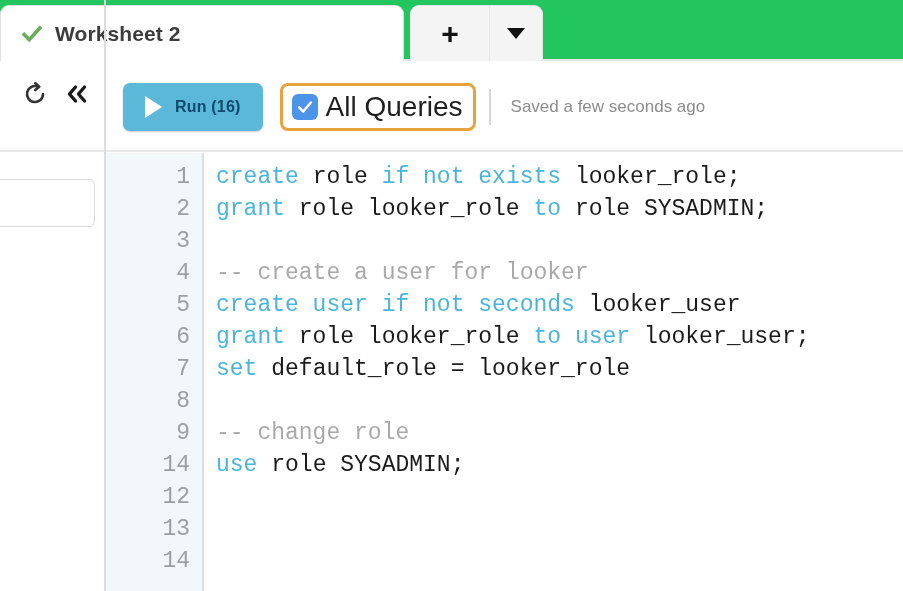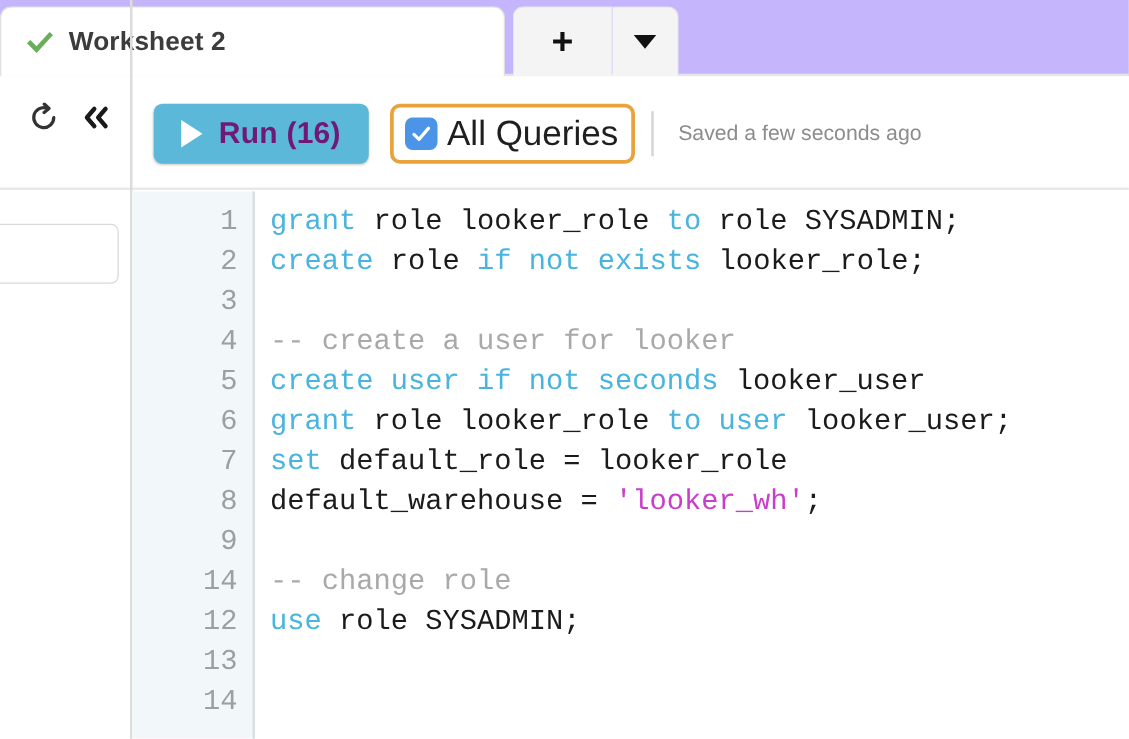--- a/index.html
+++ b/index.html
@@ -21,21 +21,21 @@
     background: #ffffff;
   }
 
   
   .tabbar {
     position: absolute;
     left: 0;
     top: 0;
     width: 903px;
     height: 61px;
-    background: #c4b5fd;
+    background: #22c55e;
     border-bottom: 2px solid #e6e6e6;
     box-sizing: border-box;
   }
   .tab-active {
     position: absolute;
     left: 0px;
     top: 5px;
     width: 404px;
     height: 56px;
     background: #ffffff;
@@ -182,23 +182,23 @@
     box-shadow: 0 1px 2px rgba(0,0,0,0.22);
   }
   .run-triangle {
     width: 0;
     height: 0;
     border-top: 11px solid transparent;
     border-bottom: 11px solid transparent;
     border-left: 17px solid #ffffff;
   }
   .run-label {
-    font-size: 24px;
+    font-size: 16px;
     font-weight: bold;
-    color: #701a75;
+    color: #0c4a6e;
     white-space: nowrap;
     letter-spacing: 0.2px;
   }
   .allq-wrap {
     margin-left: 17px;
     display: flex;
     align-items: center;
     gap: 8px;
     height: 48px;
     padding: 0 10px 0 9px;
@@ -368,28 +368,27 @@
           <div class="ln">8</div>
           <div class="ln">9</div>
           <div class="ln">14</div>
           <div class="ln">12</div>
           <div class="ln">13</div>
           <div class="ln">14</div>
         </div>
     </div>
     <div class="code-area">
       <div class="lines-inner" id="code-lines">
+          <div class="cl"><span class="kw">create</span><span class="pln"> role </span><span class="kw">if not exists</span><span class="pln"> looker_role;</span></div>
           <div class="cl"><span class="kw">grant</span><span class="pln"> role looker_role </span><span class="kw">to</span><span class="pln"> role SYSADMIN;</span></div>
-          <div class="cl"><span class="kw">create</span><span class="pln"> role </span><span class="kw">if not exists</span><span class="pln"> looker_role;</span></div>
           <div class="cl">&nbsp;</div>
           <div class="cl"><span class="cmt">-- create a user for looker</span></div>
           <div class="cl"><span class="kw">create user if not seconds</span><span class="pln"> looker_user</span></div>
           <div class="cl"><span class="kw">grant</span><span class="pln"> role looker_role </span><span class="kw">to user</span><span class="pln"> looker_user;</span></div>
           <div class="cl"><span class="kw">set</span><span class="pln"> default_role = looker_role</span></div>
-          <div class="cl"><span class="pln">default_warehouse = </span><span class="str">'looker_wh'</span><span class="pln">;</span></div>
           <div class="cl">&nbsp;</div>
           <div class="cl"><span class="cmt">-- change role</span></div>
           <div class="cl"><span class="kw">use</span><span class="pln"> role SYSADMIN;</span></div>
           <div class="cl">&nbsp;</div>
         </div>
     </div>
   </div>
 
 </div>
 

